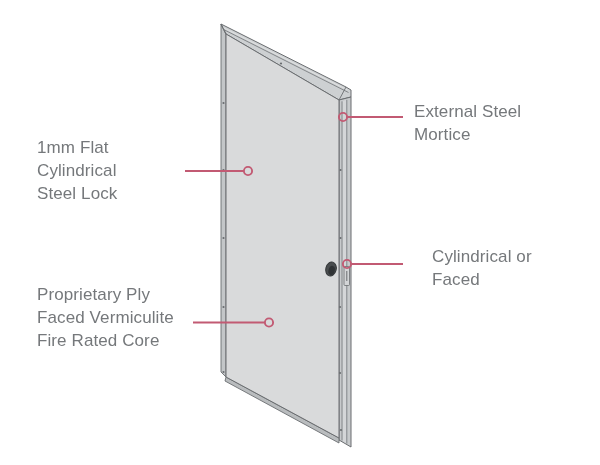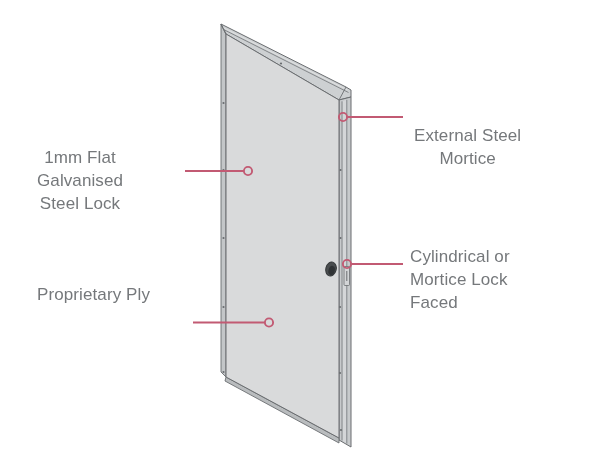--- a/index.html
+++ b/index.html
@@ -101,34 +101,35 @@
     <line class="leader-line" x1="193" y1="322.5" x2="265" y2="322.5"></line>
     <circle class="leader-dot" cx="269" cy="322.5" r="4.1"></circle>
 
     <circle class="leader-dot" cx="343" cy="117" r="4.1"></circle>
     <line class="leader-line" x1="347.5" y1="117" x2="403" y2="117"></line>
 
     <circle class="leader-dot" cx="347" cy="264" r="4.1"></circle>
     <line class="leader-line" x1="351.5" y1="264" x2="403" y2="264"></line>
   </svg>
 
-  <div class="annotation" style="left:37px;top:146px;text-align:center;">
+  <div class="annotation" style="left:37px;top:136px;">
     <span>1mm Flat</span>
-    <span>Galvanised</span>
+    <span>Cylindrical</span>
     <span>Steel Lock</span>
   </div>
 
   <div class="annotation" style="left:37px;top:283px;">
     <span>Proprietary Ply</span>
+    <span>Faced Vermiculite</span>
+    <span>Fire Rated Core</span>
   </div>
 
-  <div class="annotation" style="left:414px;top:124px;text-align:center;">
+  <div class="annotation" style="left:414px;top:100px;">
     <span>External Steel</span>
     <span>Mortice</span>
   </div>
 
-  <div class="annotation" style="left:410px;top:245px;">
+  <div class="annotation" style="left:432px;top:245px;">
     <span>Cylindrical or</span>
-    <span>Mortice Lock</span>
     <span>Faced</span>
   </div>
 
 </div>
 
 </body></html>

